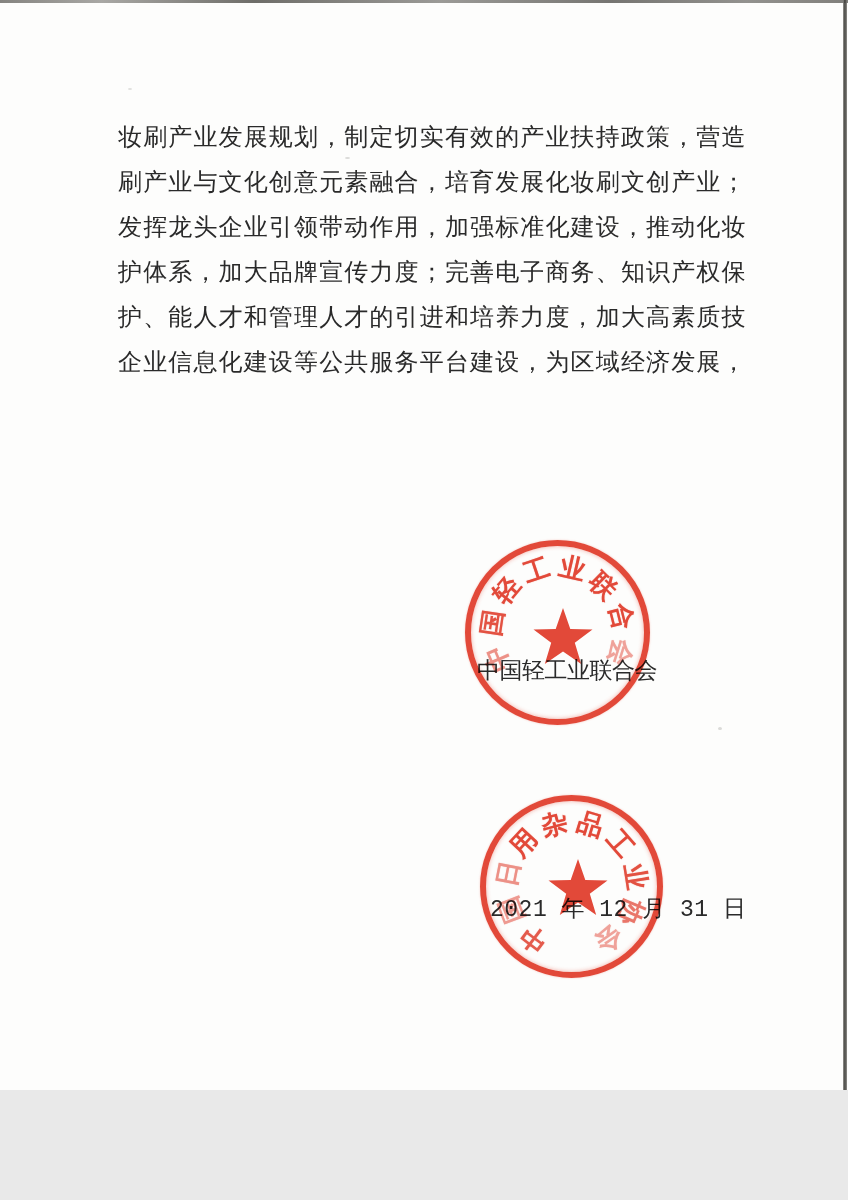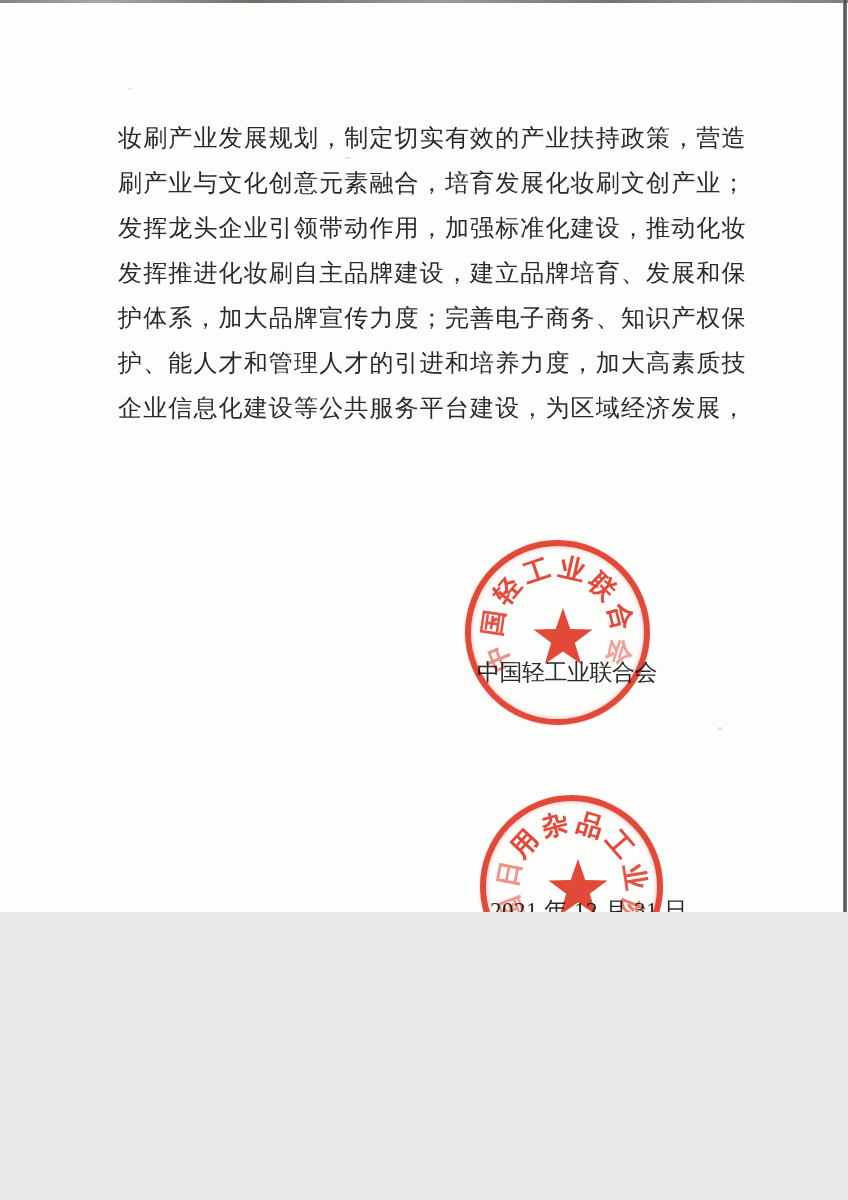--- a/index.html
+++ b/index.html
@@ -1,18 +1,18 @@
 <!DOCTYPE html>
 <html style="--seal-red: #e23b2a; --ink: #2a2a2a;"><head>
 <meta charset="utf-8">
 <style>
   html,body{margin:0;padding:0;background:#e9e9e9;}
   #page{
-    position:relative;width:848px;height:912px;background:#fdfdfc;
-    overflow:hidden;font-family:Liberation Serif, serif;
+    position:relative;width:848px;height:1090px;background:#fdfdfc;
+    overflow:hidden;font-family:Liberation Mono, monospace;
   }
   
   .scan-edge-top{
     position:absolute;left:0;top:0;width:848px;height:3px;
     background:linear-gradient(90deg,#6f6e6a,#9a9995 12%,#55544f 30%,#8a8985 52%,#5e5d59 72%,#807f7b 88%,#6a6965);
     opacity:.85;
   }
   .scan-edge-right{
     position:absolute;top:0;right:1px;width:4px;height:1200px;
     background:linear-gradient(90deg,#8d8c88,#3f3e3a 40%,#54534f 75%,#8d8c88);
@@ -62,21 +62,20 @@
   <div class="scan-edge-right"></div>
   <div class="speck" style="left:345px;top:157px;width:5px;height:2px;opacity:.35"></div>
   <div class="speck" style="left:128px;top:88px;width:4px;height:2px;opacity:.3"></div>
   <div class="speck" style="left:718px;top:727px;width:4px;height:3px;opacity:.35"></div>
   <div class="speck" style="left:797px;top:1152px;width:5px;height:3px;opacity:.3"></div>
 
   <div class="body-text">
     <div class="bodyline">妆刷产业发展规划，制定切实有效的产业扶持政策，营造</div>
     <div class="bodyline">刷产业与文化创意元素融合，培育发展化妆刷文创产业；</div>
     <div class="bodyline">发挥龙头企业引领带动作用，加强标准化建设，推动化妆</div>
-    <div class="bodyline">发挥推进化妆刷自主品牌建设，建立品牌培育、发展和保</div>
     <div class="bodyline">护体系，加大品牌宣传力度；完善电子商务、知识产权保</div>
     <div class="bodyline">护、能人才和管理人才的引进和培养力度，加大高素质技</div>
     <div class="bodyline">企业信息化建设等公共服务平台建设，为区域经济发展，</div>
   </div>
 
   <div class="signature sig-1">中国轻工业联合会</div>
   <div class="signature sig-date">2021 年 12 月 31 日</div>
 
   <div class="seal seal-1">
     <svg class="seal-star" width="62" height="58" viewBox="0 0 62 58">

